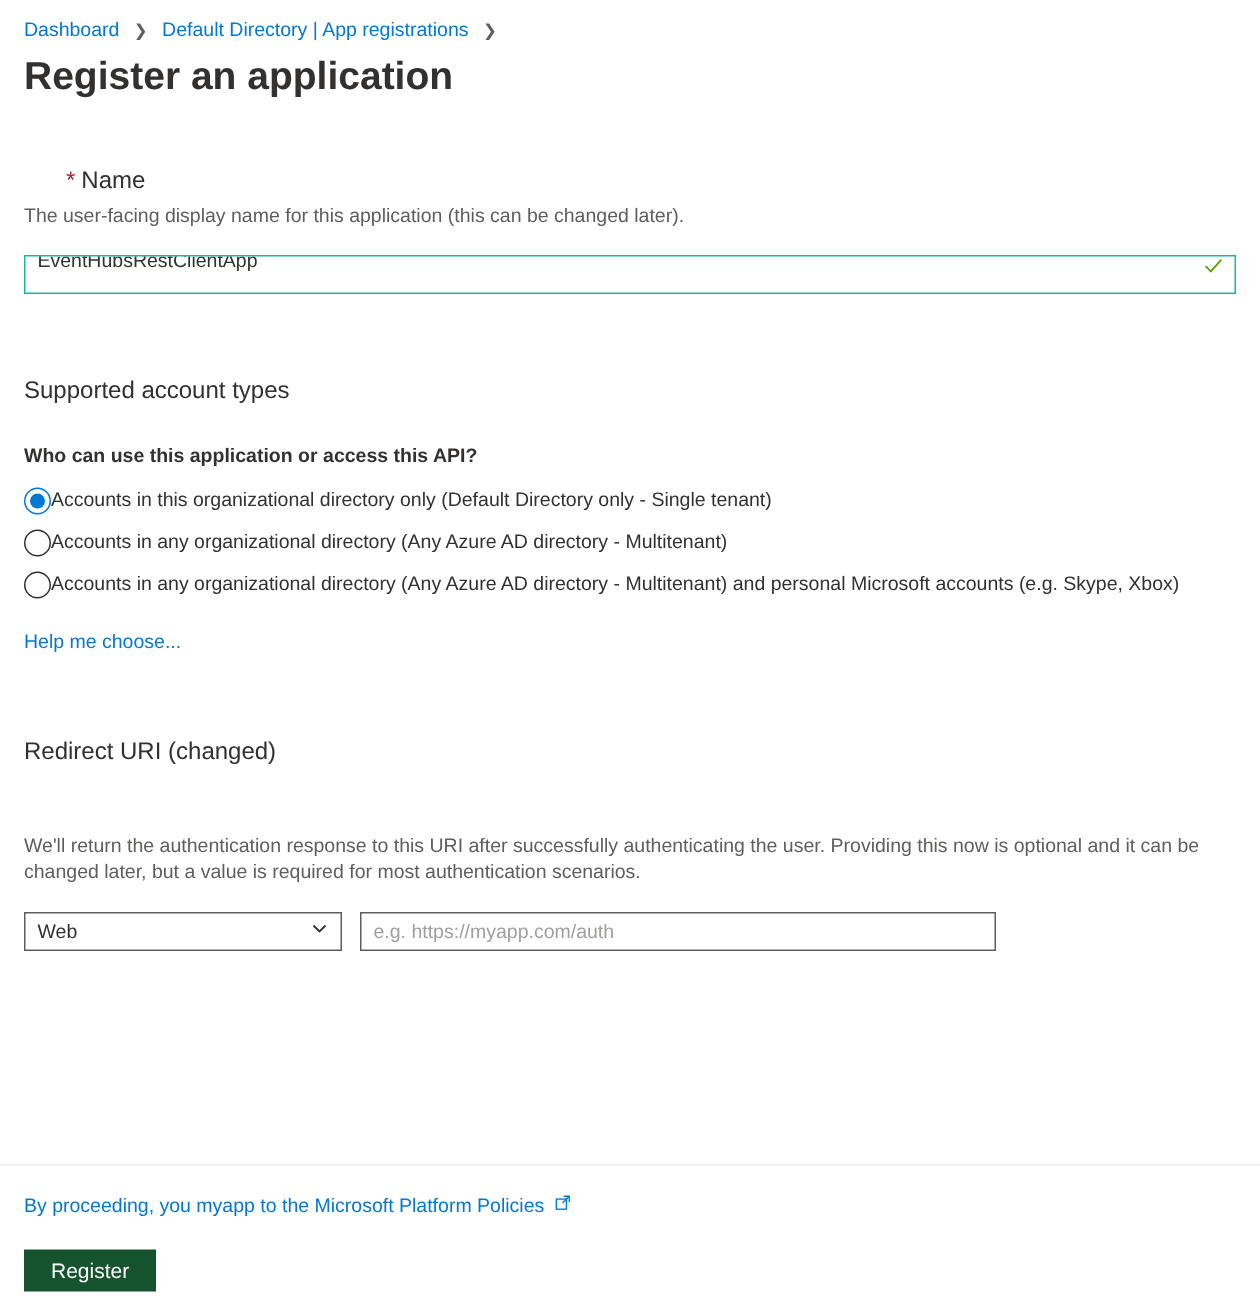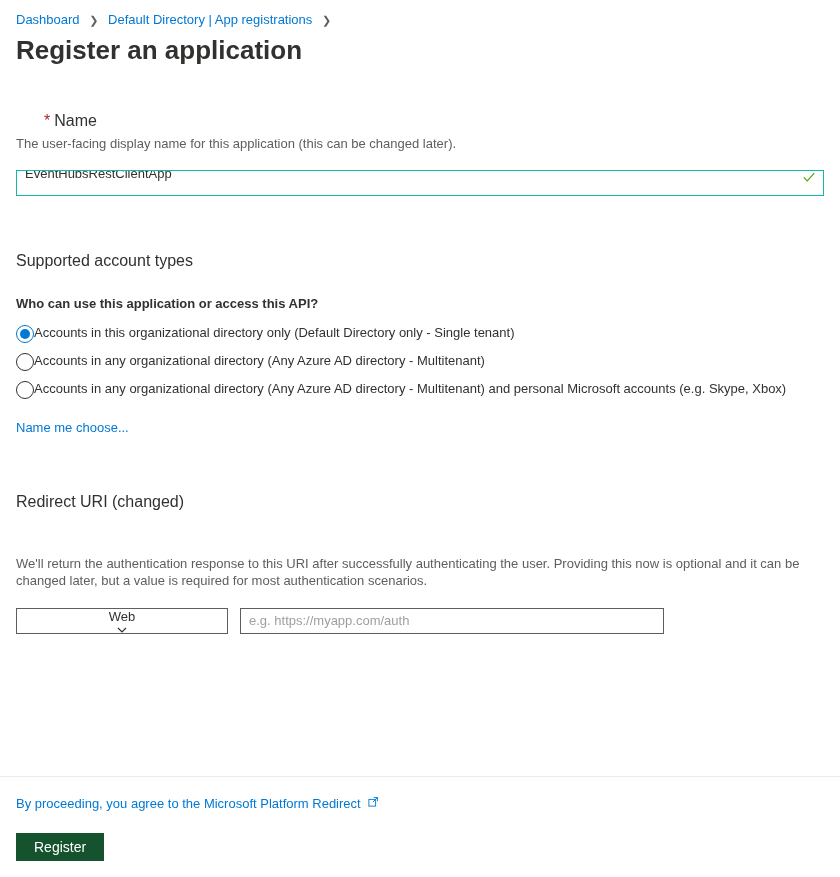--- a/index.html
+++ b/index.html
@@ -127,21 +127,20 @@
       width: 212px;
       height: 26px;
       border: 1px solid #605e5c;
       display: flex;
       align-items: center;
       justify-content: space-between;
       padding: 0 8px;
       font-size: 13px;
       cursor: pointer;
       background: #fff;
-      flex-direction: column;
     }
     .chevron {
       color: #323130;
     }
     .uri-input {
       width: 424px;
       height: 26px;
       border: 1px solid #605e5c;
       padding: 0 8px;
       font-size: 13px;
@@ -210,21 +209,21 @@
     <label class="radio-row">
       <span class="radio-outer"></span>
       <span>Accounts in any organizational directory (Any Azure AD directory - Multitenant)</span>
     </label>
     <label class="radio-row">
       <span class="radio-outer"></span>
       <span>Accounts in any organizational directory (Any Azure AD directory - Multitenant) and personal Microsoft accounts (e.g. Skype, Xbox)</span>
     </label>
   </div>
 
-  <a class="link">Name me choose...</a>
+  <a class="link">Help me choose...</a>
 
   
   <div class="redirect-section">
     <div class="section-heading">Redirect URI (changed)</div>
     <div class="desc-multi">We'll return the authentication response to this URI after successfully authenticating the user. Providing this now is optional and it can be changed later, but a value is required for most authentication scenarios.</div>
     <div class="uri-row">
       <div class="select-box">
         <span>Web</span>
         <span class="chevron">
           <svg width="12" height="12" viewBox="0 0 12 12">
@@ -232,21 +231,21 @@
             </svg>
         </span>
       </div>
       <input class="uri-input" type="text" placeholder="e.g. https://myapp.com/auth" style="">
     </div>
   </div>
 </div>
 
 <div class="footer">
   <a class="link">
-    <span>By proceeding, you agree to the Microsoft Platform Redirect</span>
+    <span>By proceeding, you myapp to the Microsoft Platform Policies</span>
     <span class="ext-icon">
       <svg width="12" height="12" viewBox="0 0 16 16">
         <rect x="2.5" y="4.5" width="9" height="9" fill="none" stroke="#0078d4" stroke-width="1.2"></rect>
         <path d="M9 2 H14 V7" fill="none" stroke="#0078d4" stroke-width="1.2"></path>
         <path d="M14 2 L8 8" stroke="#0078d4" stroke-width="1.2"></path>
       </svg>
     </span>
   </a>
   <div>
     <button class="register-btn">Register</button>

